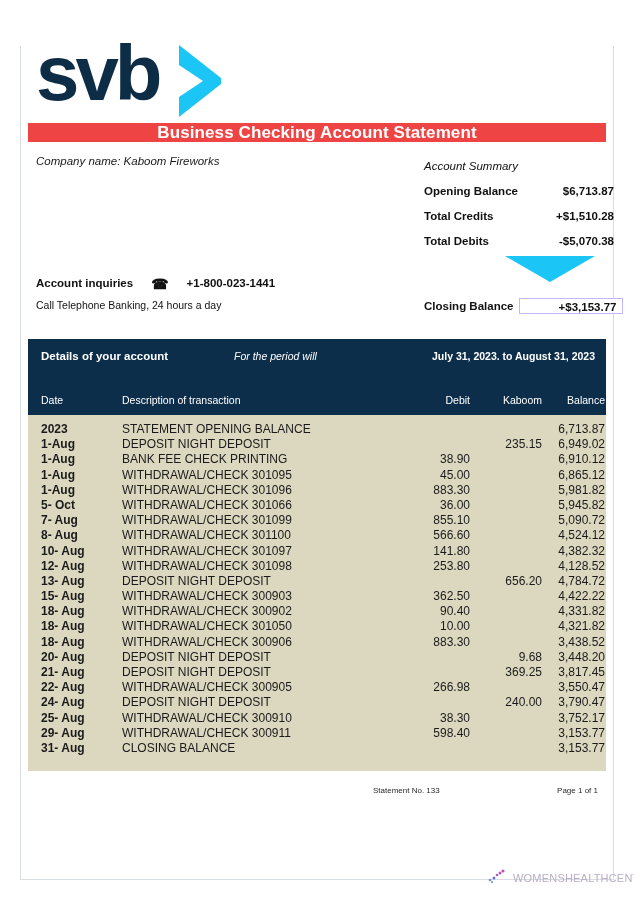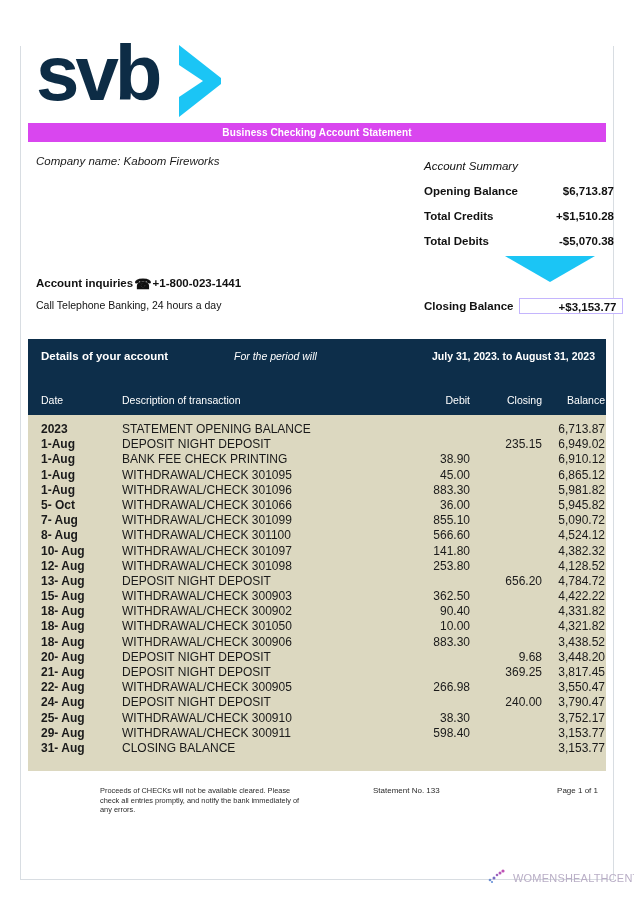--- a/index.html
+++ b/index.html
@@ -62,23 +62,23 @@
     top: 5px;
   }
 
   
   .title-bar {
     position: absolute;
     left: 28px;
     top: 123px;
     width: 578px;
     height: 19px;
-    background: #d946ef;
+    background: #ef4444;
     color: #ffffff;
-    font-size: 10px;
+    font-size: 17px;
     font-weight: bold;
     text-align: center;
     line-height: 19px;
     letter-spacing: 0.1px;
   }
 
   
   .company-name {
     position: absolute;
     left: 36px;
@@ -149,21 +149,21 @@
     position: absolute;
     left: 36px;
     top: 276px;
   }
   .inq-line1 {
     font-size: 11.5px;
     font-weight: bold;
     color: #111;
     display: flex;
     align-items: center;
-    gap: 1px;
+    gap: 18px;
   }
   .phone-glyph {
     font-size: 14px;
     line-height: 1;
     position: relative;
     top: 1px;
   }
   .inq-line2 {
     font-size: 10.5px;
     font-weight: normal;
@@ -355,21 +355,21 @@
   </div>
 
   <div class="details-header">
     <div class="details-title">Details of your account</div>
     <div class="details-period-lbl">For the period will</div>
     <div class="details-period-val">July 31, 2023. to August 31, 2023</div>
 
     <div class="col-head ch-date">Date</div>
     <div class="col-head ch-desc">Description of transaction</div>
     <div class="col-head ch-debit">Debit</div>
-    <div class="col-head ch-credit">Closing</div>
+    <div class="col-head ch-credit">Kaboom</div>
     <div class="col-head ch-balance">Balance</div>
   </div>
 
   <div class="txn-table" id="txn-table">
       <div class="txn-row">
         <div class="c c-date">2023</div>
         <div class="c c-desc">STATEMENT OPENING BALANCE</div>
         <div class="c c-debit"></div>
         <div class="c c-credit"></div>
         <div class="c c-balance">6,713.87</div>
@@ -517,21 +517,20 @@
       <div class="txn-row">
         <div class="c c-date">31- Aug</div>
         <div class="c c-desc">CLOSING BALANCE</div>
         <div class="c c-debit"></div>
         <div class="c c-credit"></div>
         <div class="c c-balance">3,153.77</div>
       </div>
     </div>
 
   <div class="footer">
-    <div class="footer-note">Proceeds of CHECKs will not be available cleared. Please check all entries promptly, and notify the bank immediately of any errors.</div>
     <div class="footer-stmt">Statement No. 133</div>
     <div class="footer-page">Page 1 of 1</div>
   </div>
 
   <div class="watermark">
     <span>
       <svg width="22" height="14" viewBox="0 0 22 14">
         <circle cx="2" cy="11" r="1.3" fill="#6f8fd0"></circle>
         <circle cx="6" cy="9" r="1.5" fill="#7b6fc4"></circle>
         <circle cx="9" cy="6" r="1.3" fill="#9a63bf"></circle>

